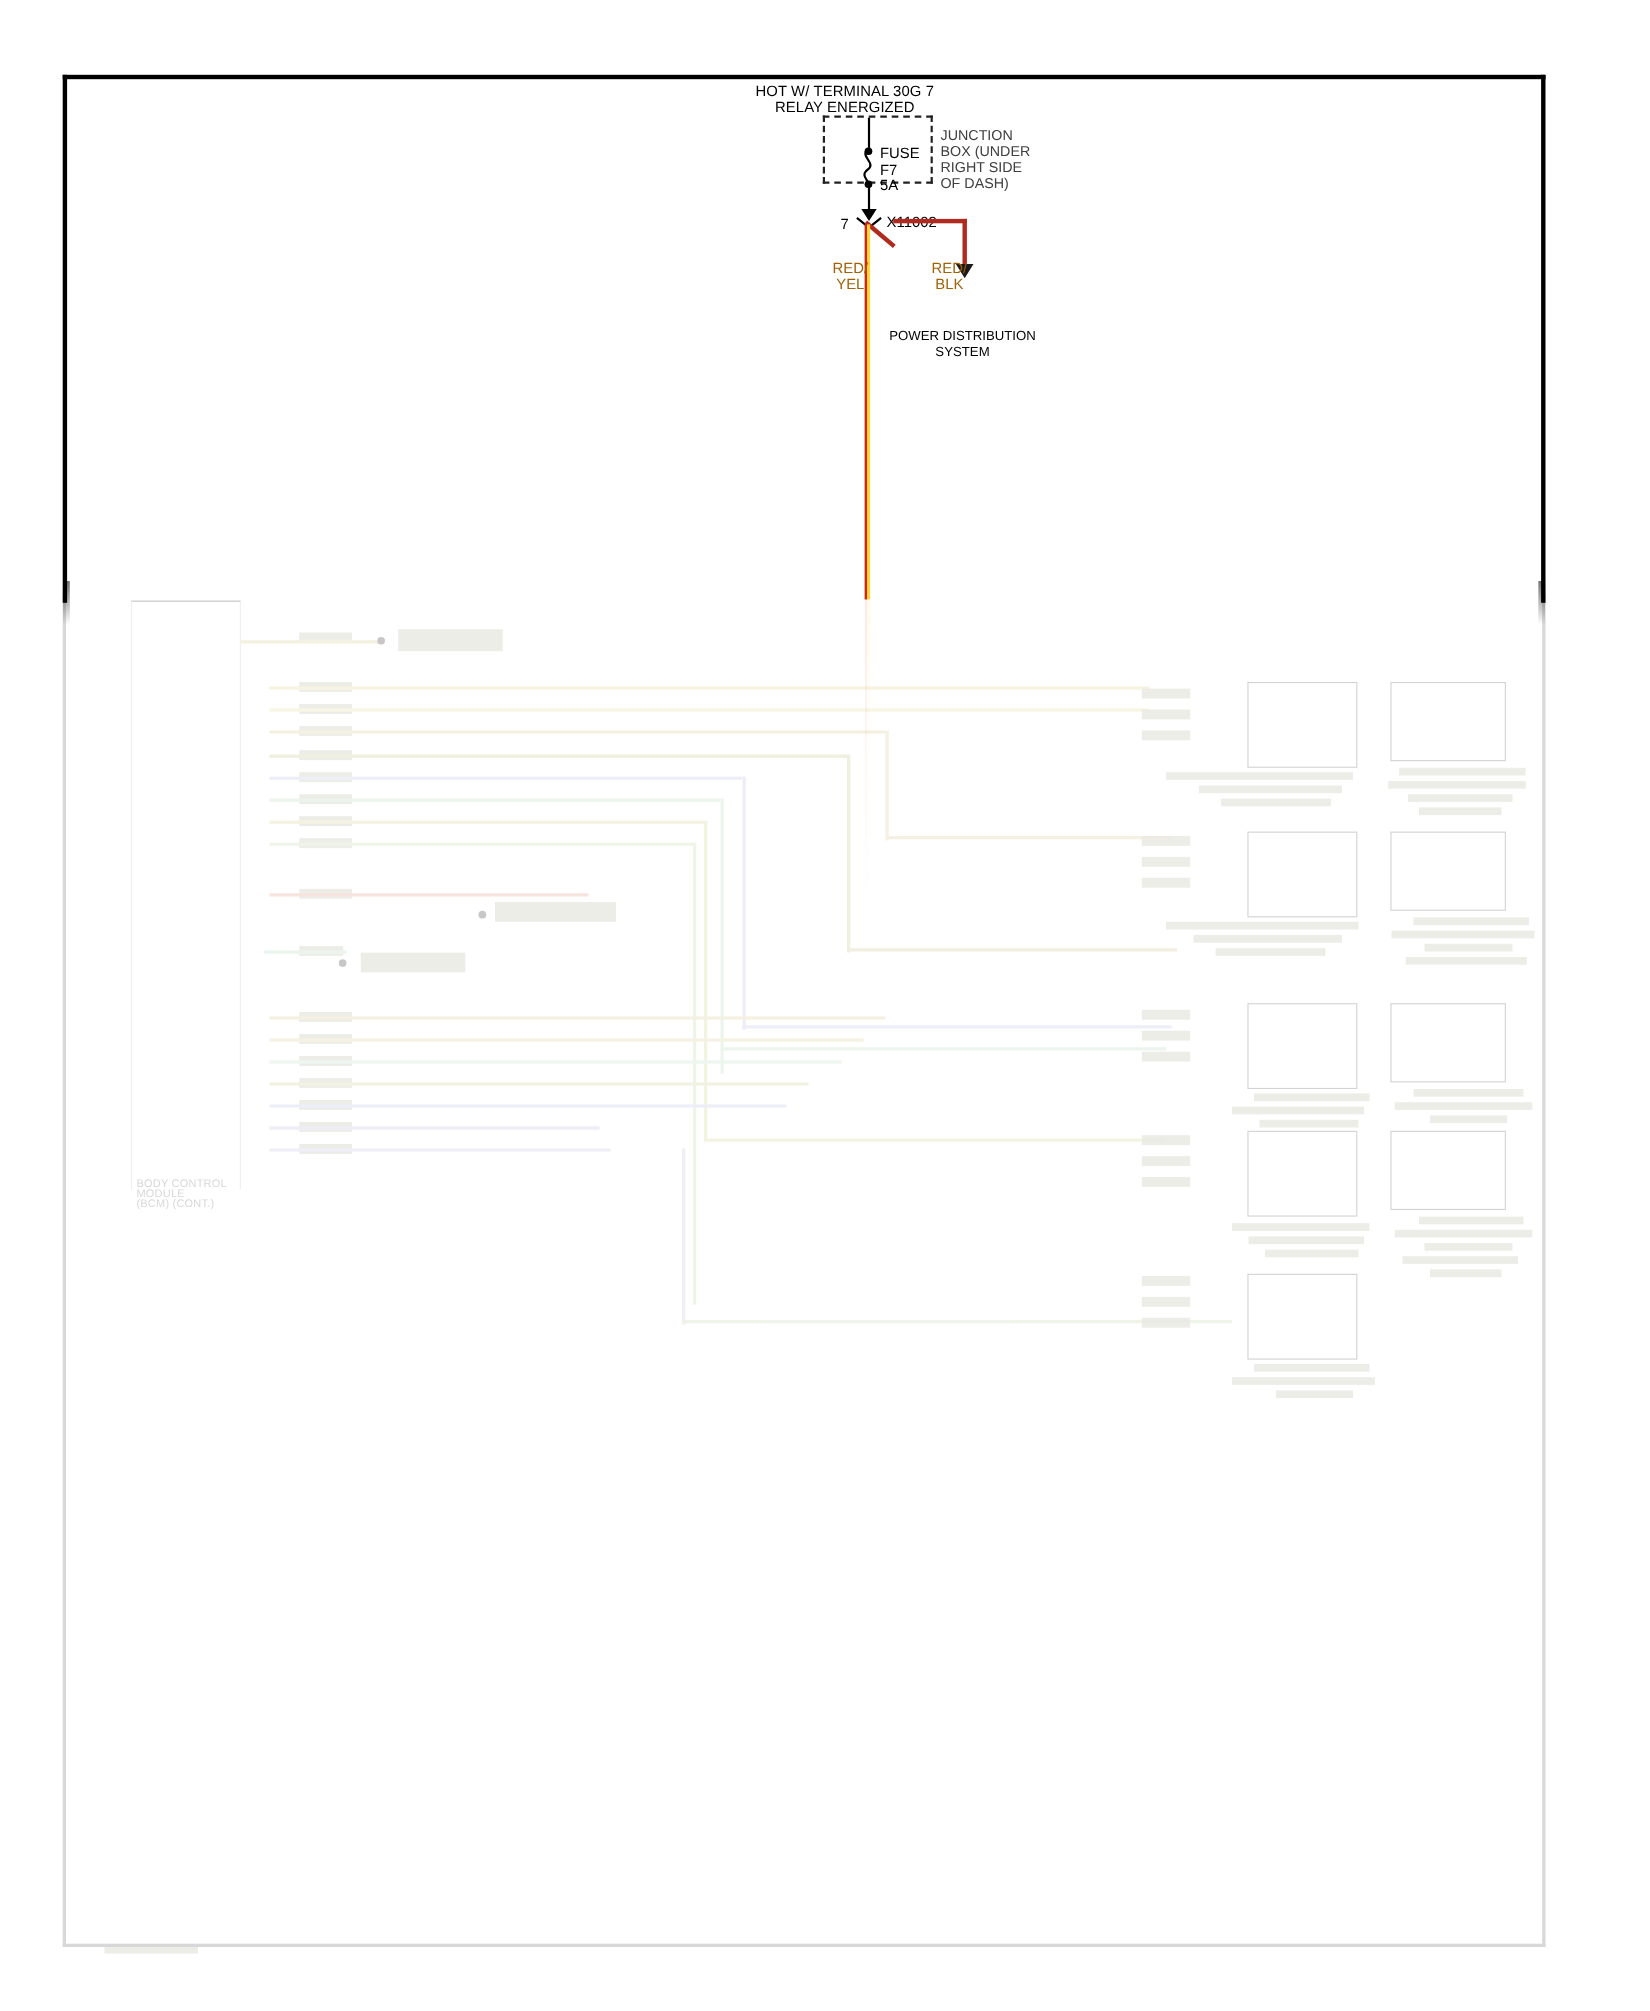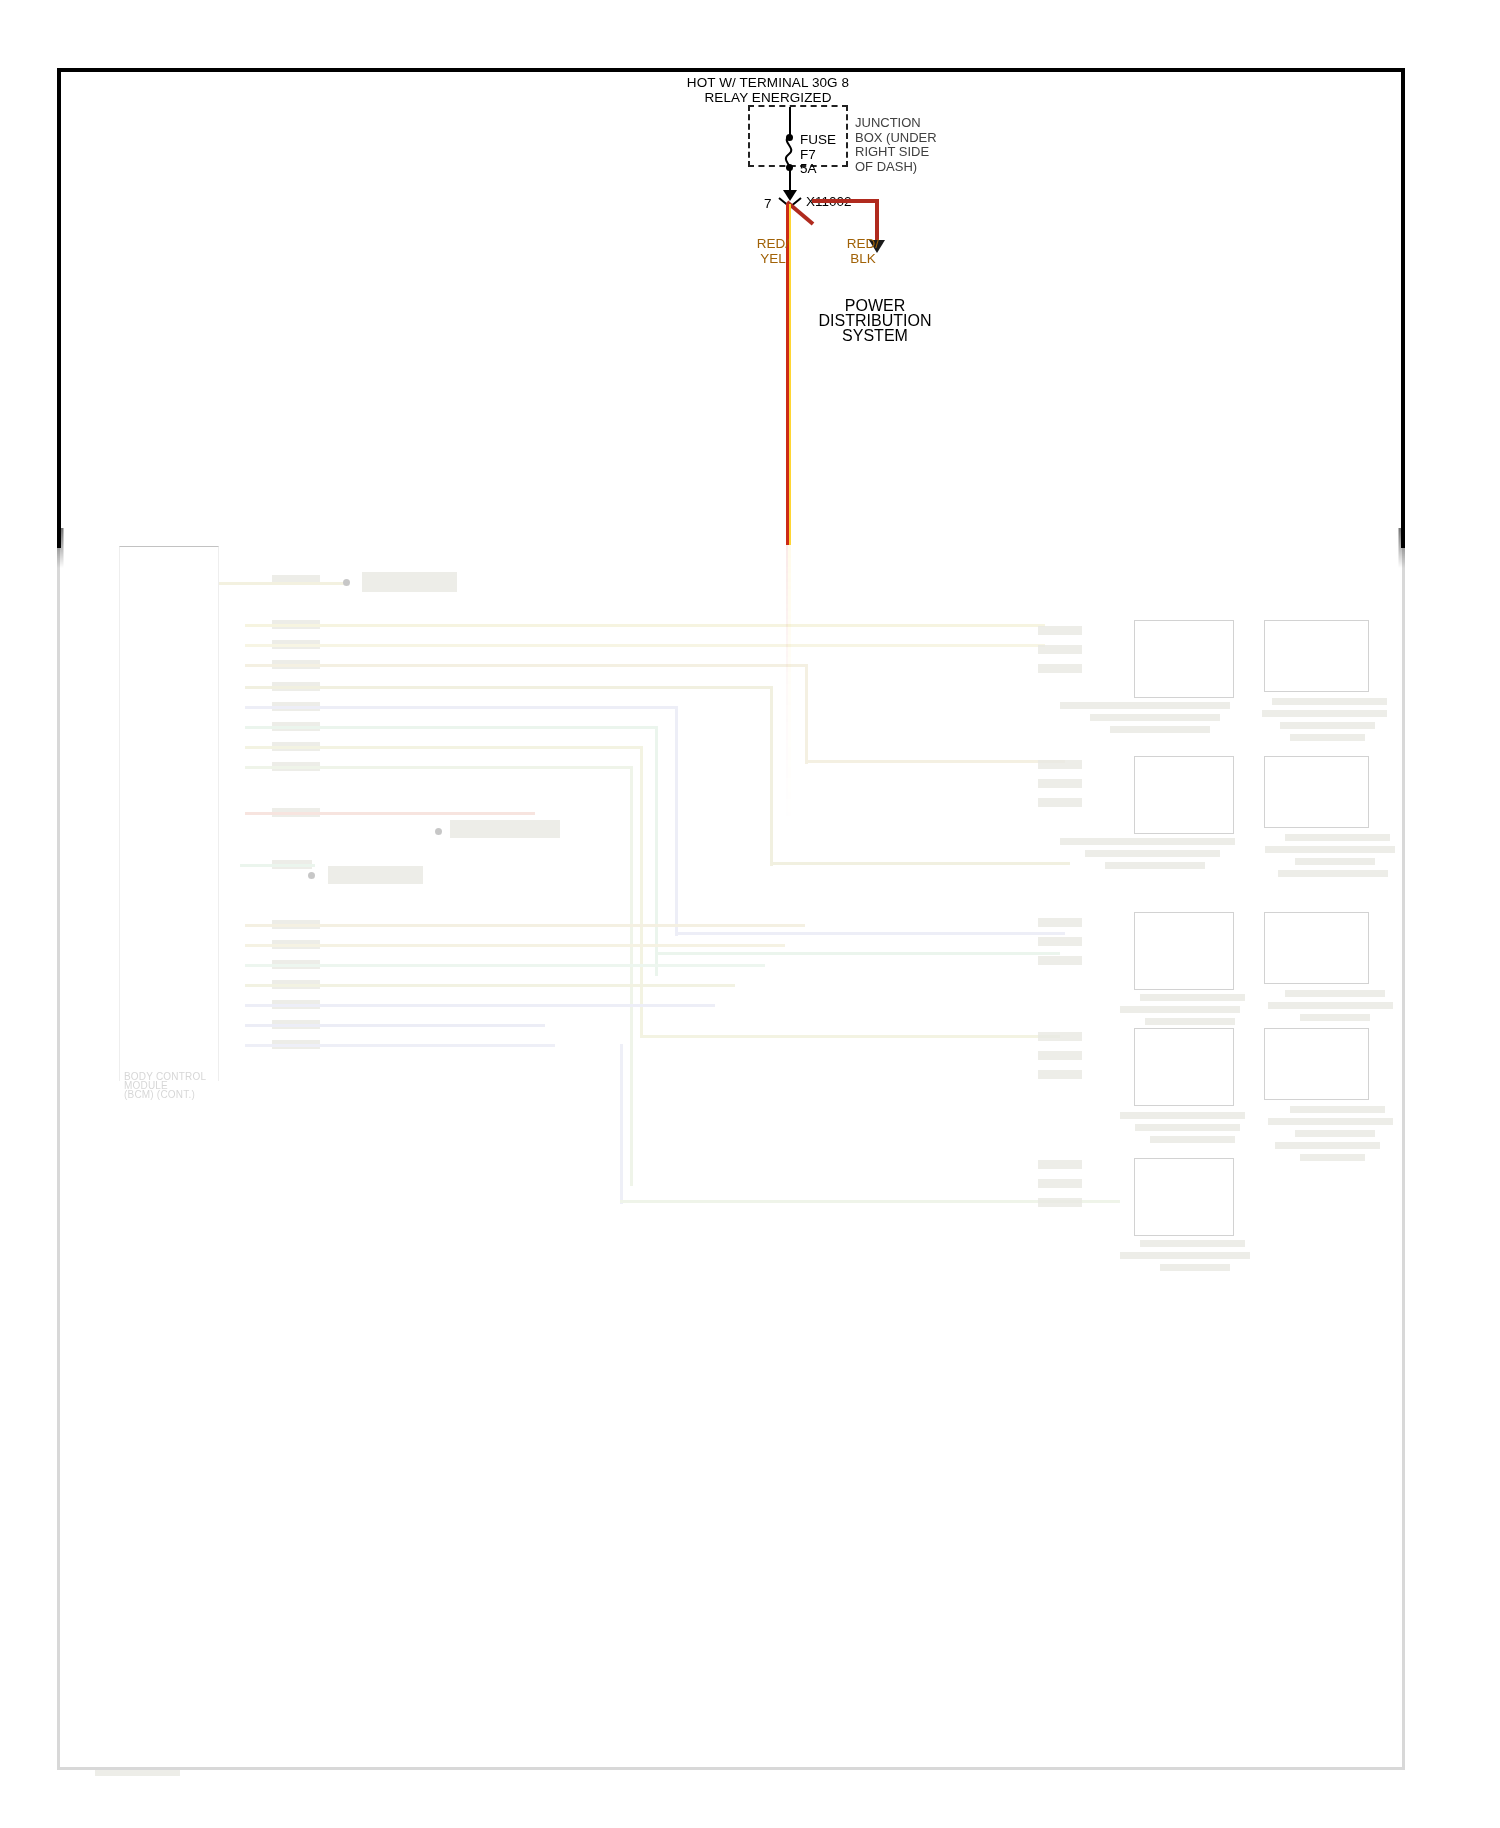--- a/index.html
+++ b/index.html
@@ -182,21 +182,21 @@
     font-size:13.5px; line-height:15px; color:#a16207;
     white-space:pre-line;
   }
   #lbl-redyel{ left:755px; top:236px; text-align:center; width:36px;}
   #lbl-redblk{ left:845px; top:236px; text-align:center; width:36px;}
   #pds-label{
     position:absolute;
     left:790px; top:298px;
     width:170px;
     text-align:center;
-    font-size:16px; line-height:15px; color:#000;
+    font-size:12px; line-height:15px; color:#000;
     white-space:pre-line;
   }
 
   
   #faded-layer{
     position:absolute;
     left:0; top:0;
     width:1500px; height:1828px;
     opacity:.30;
     pointer-events:none;
@@ -384,21 +384,21 @@
     <div class="fd-conn" style="left:1275px;top:1142px;width:105px;height:7px;"></div>
     <div class="fd-conn" style="left:1300px;top:1154px;width:65px;height:7px;"></div>
 
     <div class="fd-conn" style="left:95px;top:1770px;width:85px;height:6px;"></div>
   </div>
 
   <div class="frame-fade"></div>
   <div class="frame-top"></div>
   <div class="frame-fade-shade"></div>
 
-  <div class="hdr-note" id="hot-note">HOT W/ TERMINAL 30G 8
+  <div class="hdr-note" id="hot-note">HOT W/ TERMINAL 30G 7
 RELAY ENERGIZED</div>
 
   <div class="jbox"></div>
   <div class="jbox-label">JUNCTION
 BOX (UNDER
 RIGHT SIDE
 OF DASH)</div>
 
   <div class="fuse-wire-top"></div>
   <div class="fuse-dot" id="fuse-dot-a"></div>

